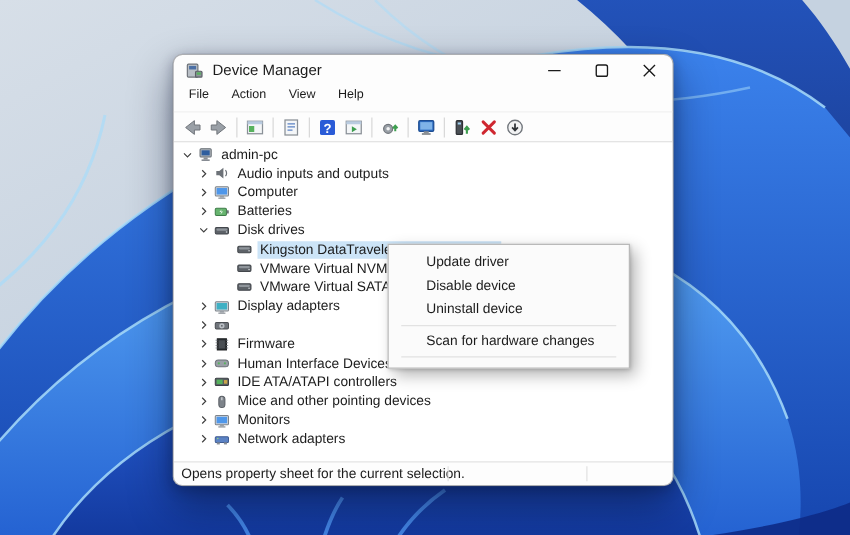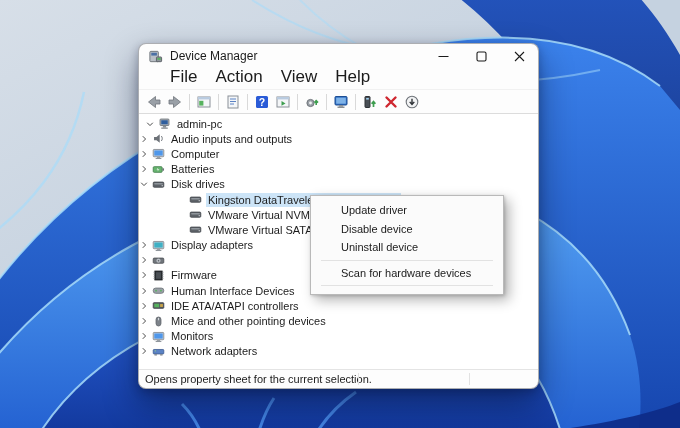--- a/index.html
+++ b/index.html
@@ -11,36 +11,36 @@
   .window{position:absolute;left:138px;top:43px;width:399px;height:344px;
     background:#fdfdfd;border-radius:8px;border:1px solid rgba(50,55,65,.4);
     box-shadow:0 16px 34px rgba(5,10,40,.45),0 3px 10px rgba(5,10,40,.28);
     display:flex;flex-direction:column;overflow:hidden;}
   .titlebar{height:24px;flex:0 0 auto;display:flex;align-items:center;padding-left:9px;}
   .appicon{width:15px;height:15px;flex:0 0 auto;}
   .title{font-size:12px;color:#1b1b1b;margin-left:7px;}
   .wctrl{margin-left:auto;display:flex;height:100%;}
   .wbtn{width:38px;height:100%;display:flex;align-items:center;justify-content:center;}
 
-  .menubar{height:21px;flex:0 0 auto;display:flex;align-items:flex-end;
-    padding-left:22px;font-size:17px;color:#1b1b1b;}
+  .menubar{height:21px;flex:0 0 auto;display:flex;align-items:flex-start;
+    padding-left:3px;font-size:10px;color:#1b1b1b;}
   .menuitem{padding:2px 9px;border-radius:3px;}
 
   .toolbar{height:23px;flex:0 0 auto;display:flex;align-items:center;padding-left:5px;
     gap:1px;border-top:1px solid #f1f1f1;border-bottom:1px solid #dcdcdc;}
   .tbtn{width:20px;height:20px;display:flex;align-items:center;justify-content:center;border-radius:3px;}
   .tbtn svg{width:16px;height:16px;}
   .tsep{width:1px;height:16px;background:#d9d9d9;margin:0 3px;}
 
   .tree{flex:1 1 auto;background:#fff;padding-top:2px;overflow:hidden;position:relative;}
   .trow{height:15.2px;display:flex;align-items:center;font-size:11px;color:#1c1c1c;white-space:nowrap;}
   .trow .chev{width:10px;height:10px;flex:0 0 auto;margin-right:3px;}
   .trow .tico{width:13px;height:13px;flex:0 0 auto;margin-right:4px;}
   .L0{padding-left:6px;}
-  .L1{}
+  .L1{padding-left:19px;}
   .L2{padding-left:50px;}
   .tlabel{padding:1px 3px 1px 2px;text-align:center;}
   .sel .tlabel{background:#cce4f7;}
 
   .statusbar{height:18px;flex:0 0 auto;border-top:1px solid #e4e4e4;display:flex;
     align-items:center;font-size:11px;color:#1c1c1c;padding-left:6px;position:relative;}
   .sdiv{position:absolute;top:3px;width:1px;height:12px;background:#e2e2e2;}
   .sdiv.d1{left:219px;} .sdiv.d2{left:330px;}
 
   
@@ -471,17 +471,17 @@
       <div class="sdiv d1"></div>
       <div class="sdiv d2"></div>
     </div>
   </div>
 
   <div class="ctxmenu">
     <div class="cmi">Update driver</div>
     <div class="cmi">Disable device</div>
     <div class="cmi">Uninstall device</div>
     <div class="cmsep"></div>
-    <div class="cmi">Scan for hardware devices</div>
+    <div class="cmi">Scan for hardware changes</div>
     <div class="cmsep"></div>
   </div>
 
 </div>
 
 </body></html>

